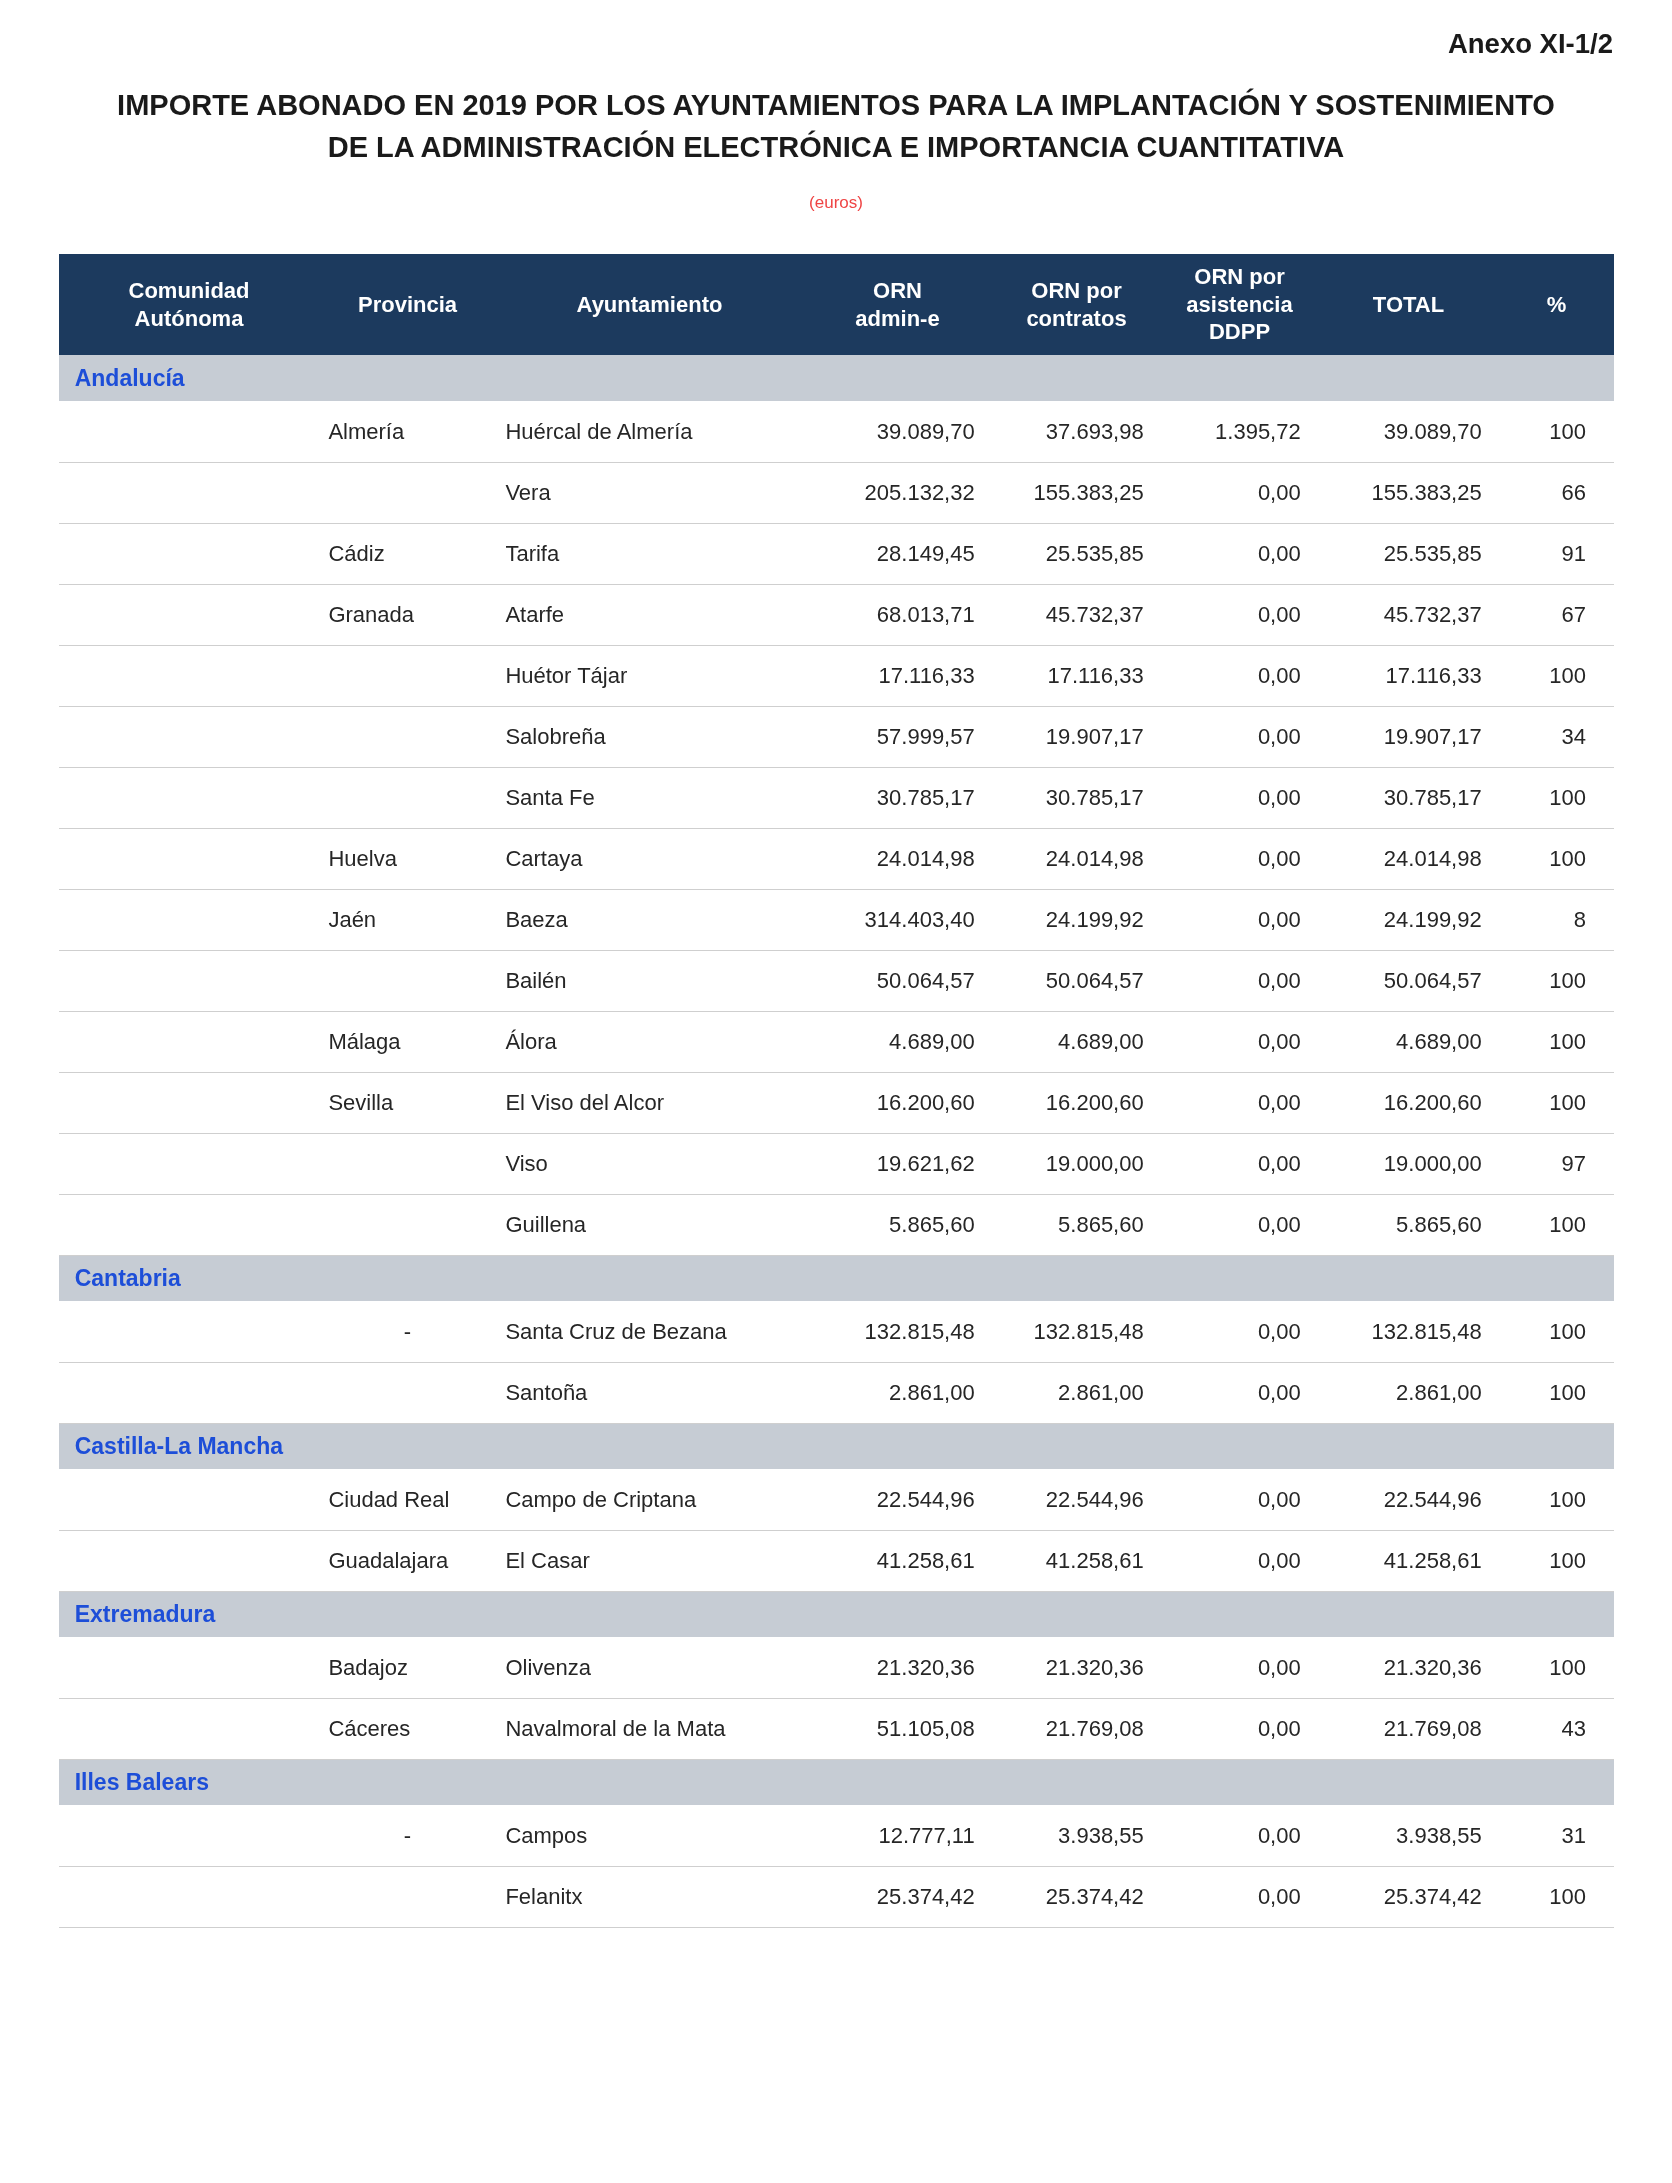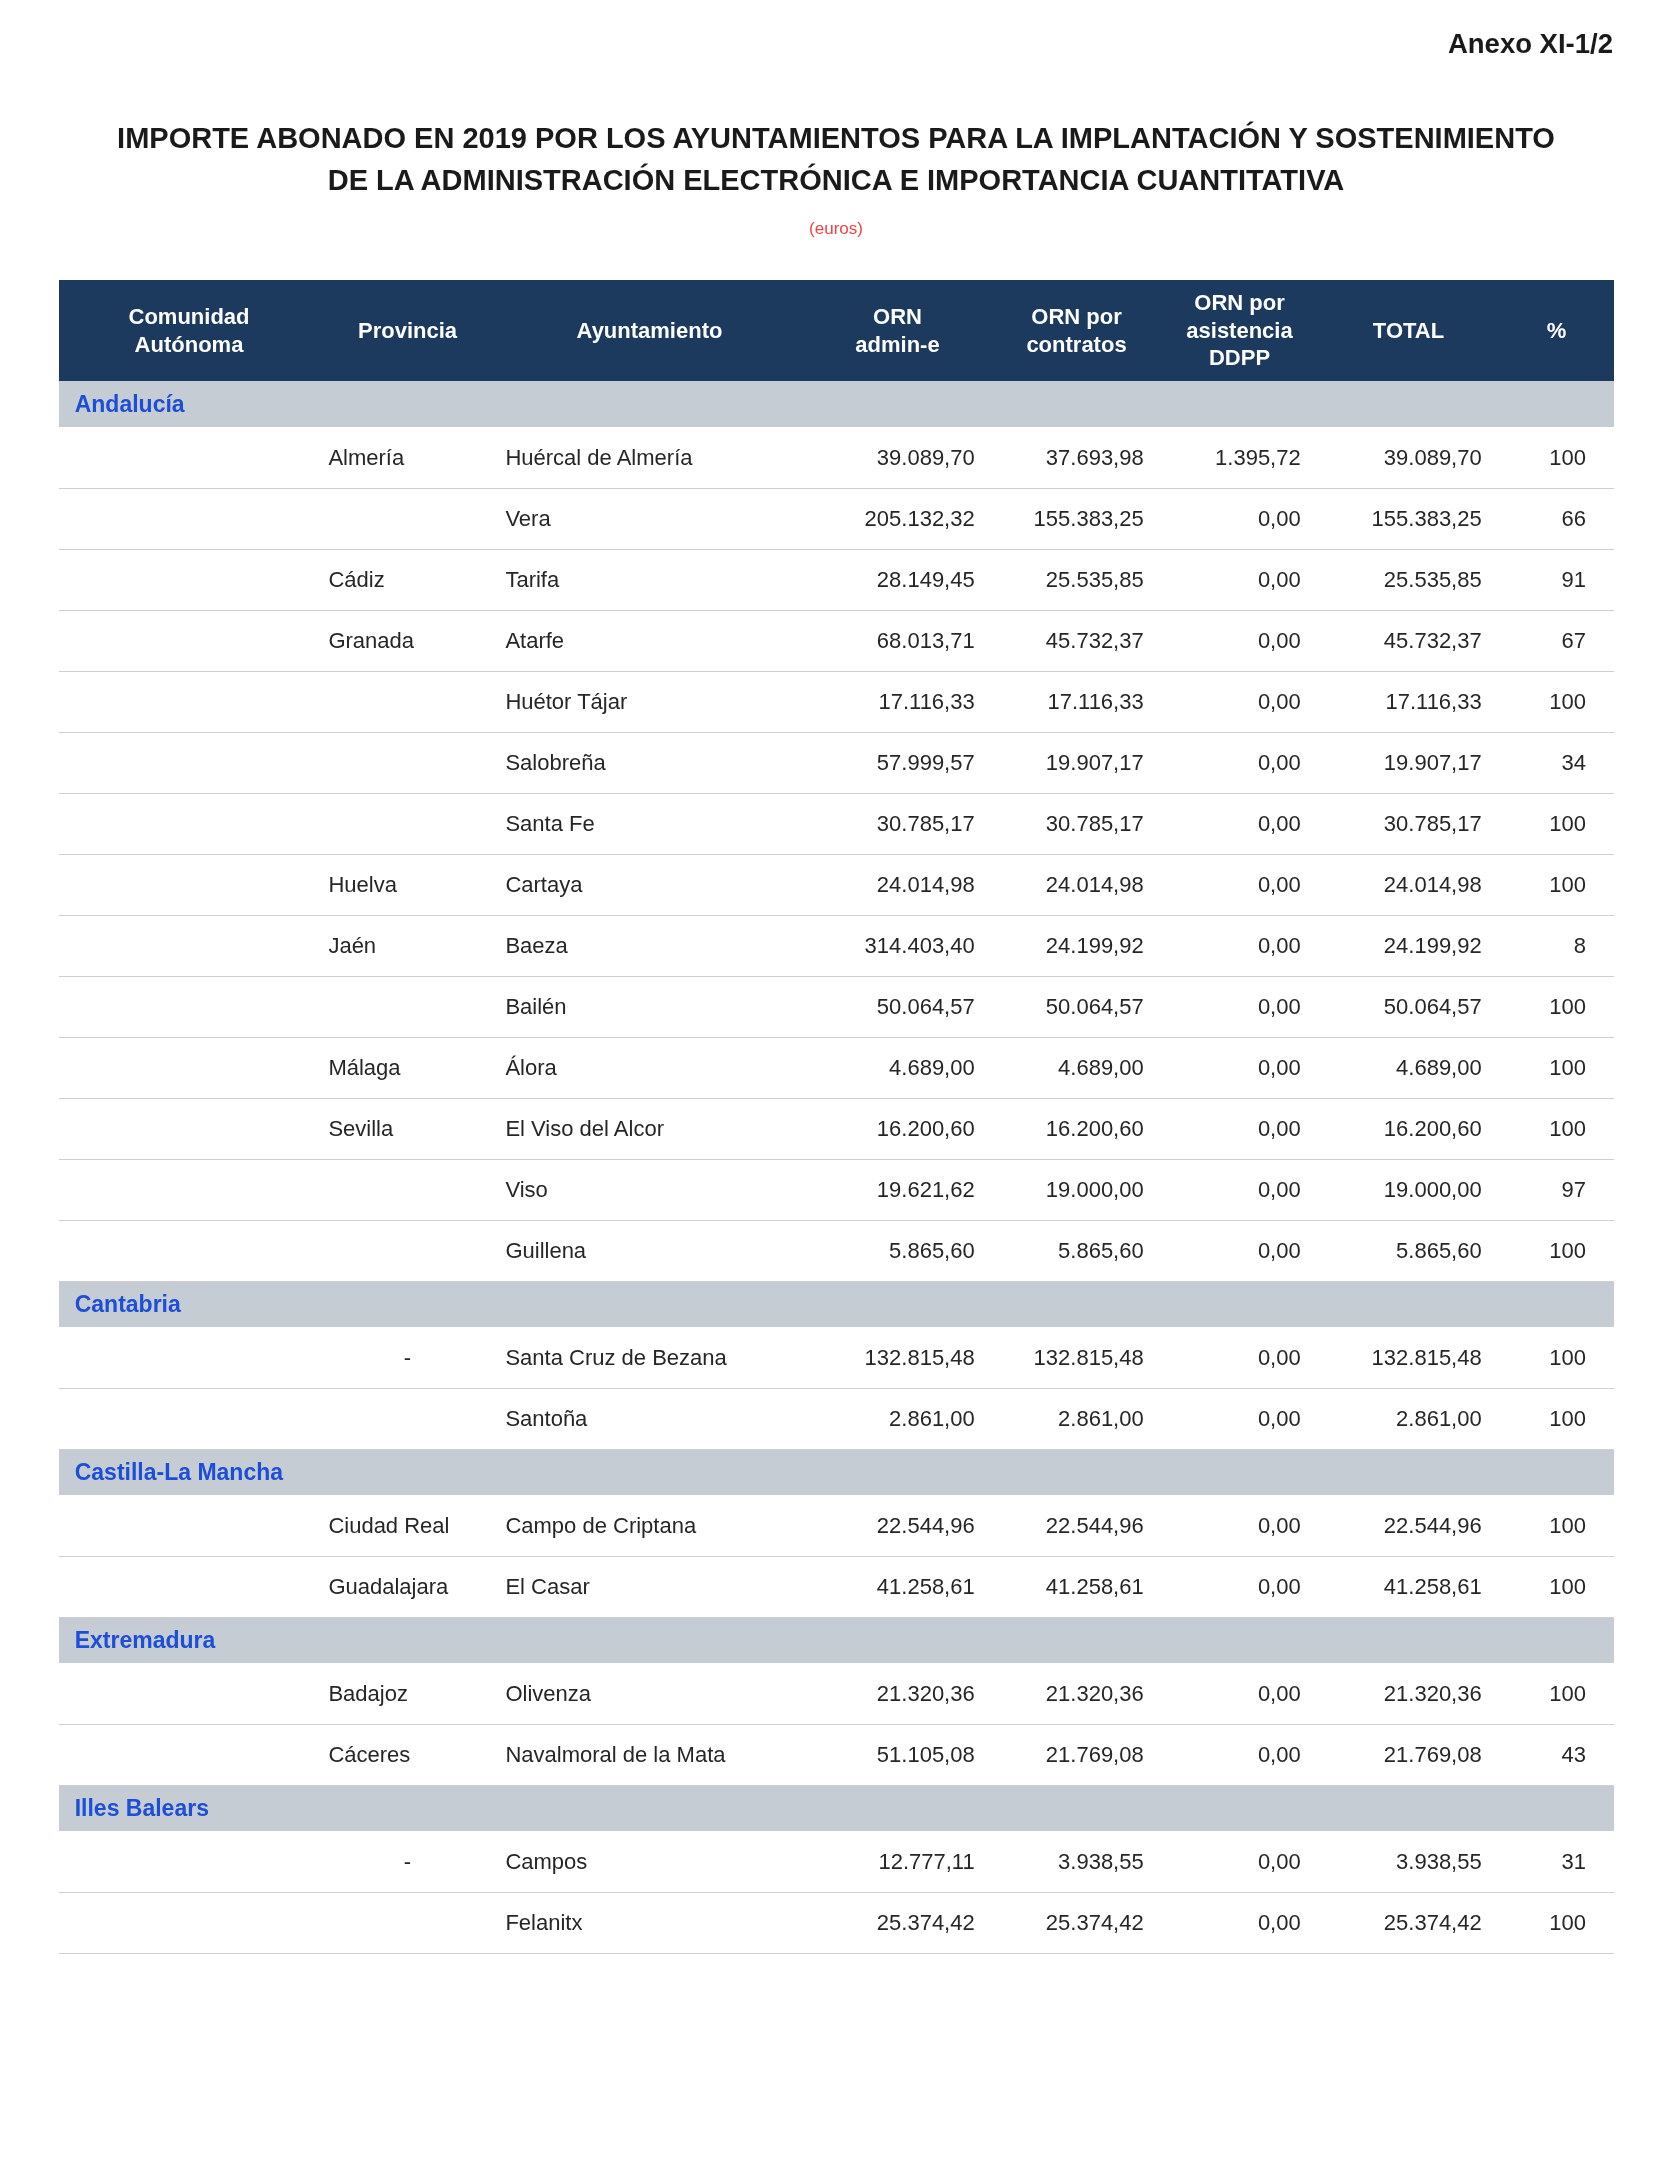--- a/index.html
+++ b/index.html
@@ -13,29 +13,29 @@
     min-height: 2183px;
     margin: 0 auto;
     background: #ffffff;
     padding: 28px 59px 47px 59px;
   }
   .annex {
     text-align: right;
     font-weight: bold;
     font-size: 27.5px;
     color: #1a1a1a;
-    margin-bottom: 57px;
+    margin-bottom: 24px;
   }
   .title {
     text-align: center;
     font-weight: bold;
     font-size: 29px;
     line-height: 1.45;
     color: #1a1a1a;
-    margin: 0 55px 18px 55px;
+    margin: 0 55px 25px 55px;
   }
   .subtitle {
     text-align: center;
     font-size: 17px;
     color: #ef4444;
     margin-bottom: 41px;
   }
   table.data-table {
     width: 100%;
     border-collapse: collapse;

